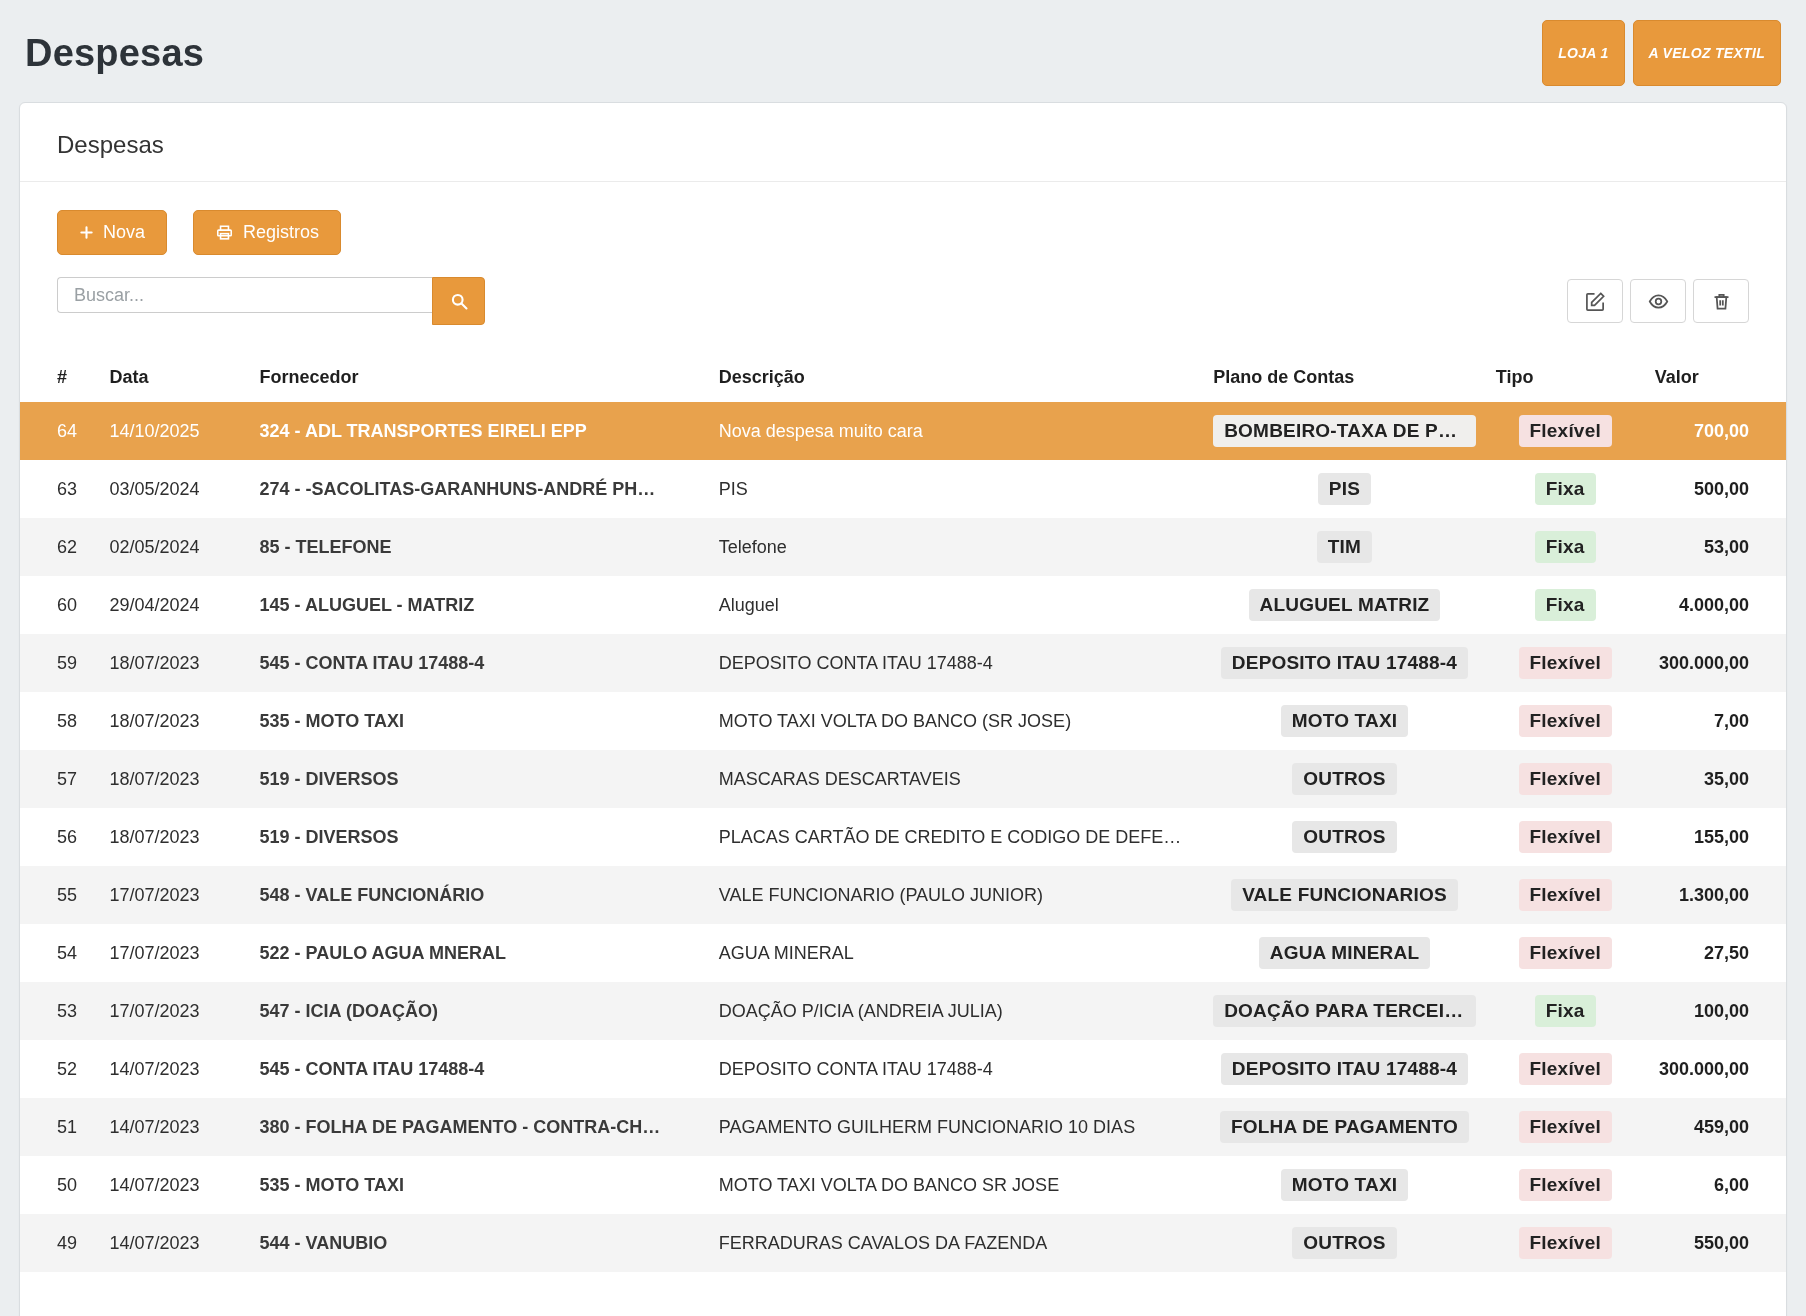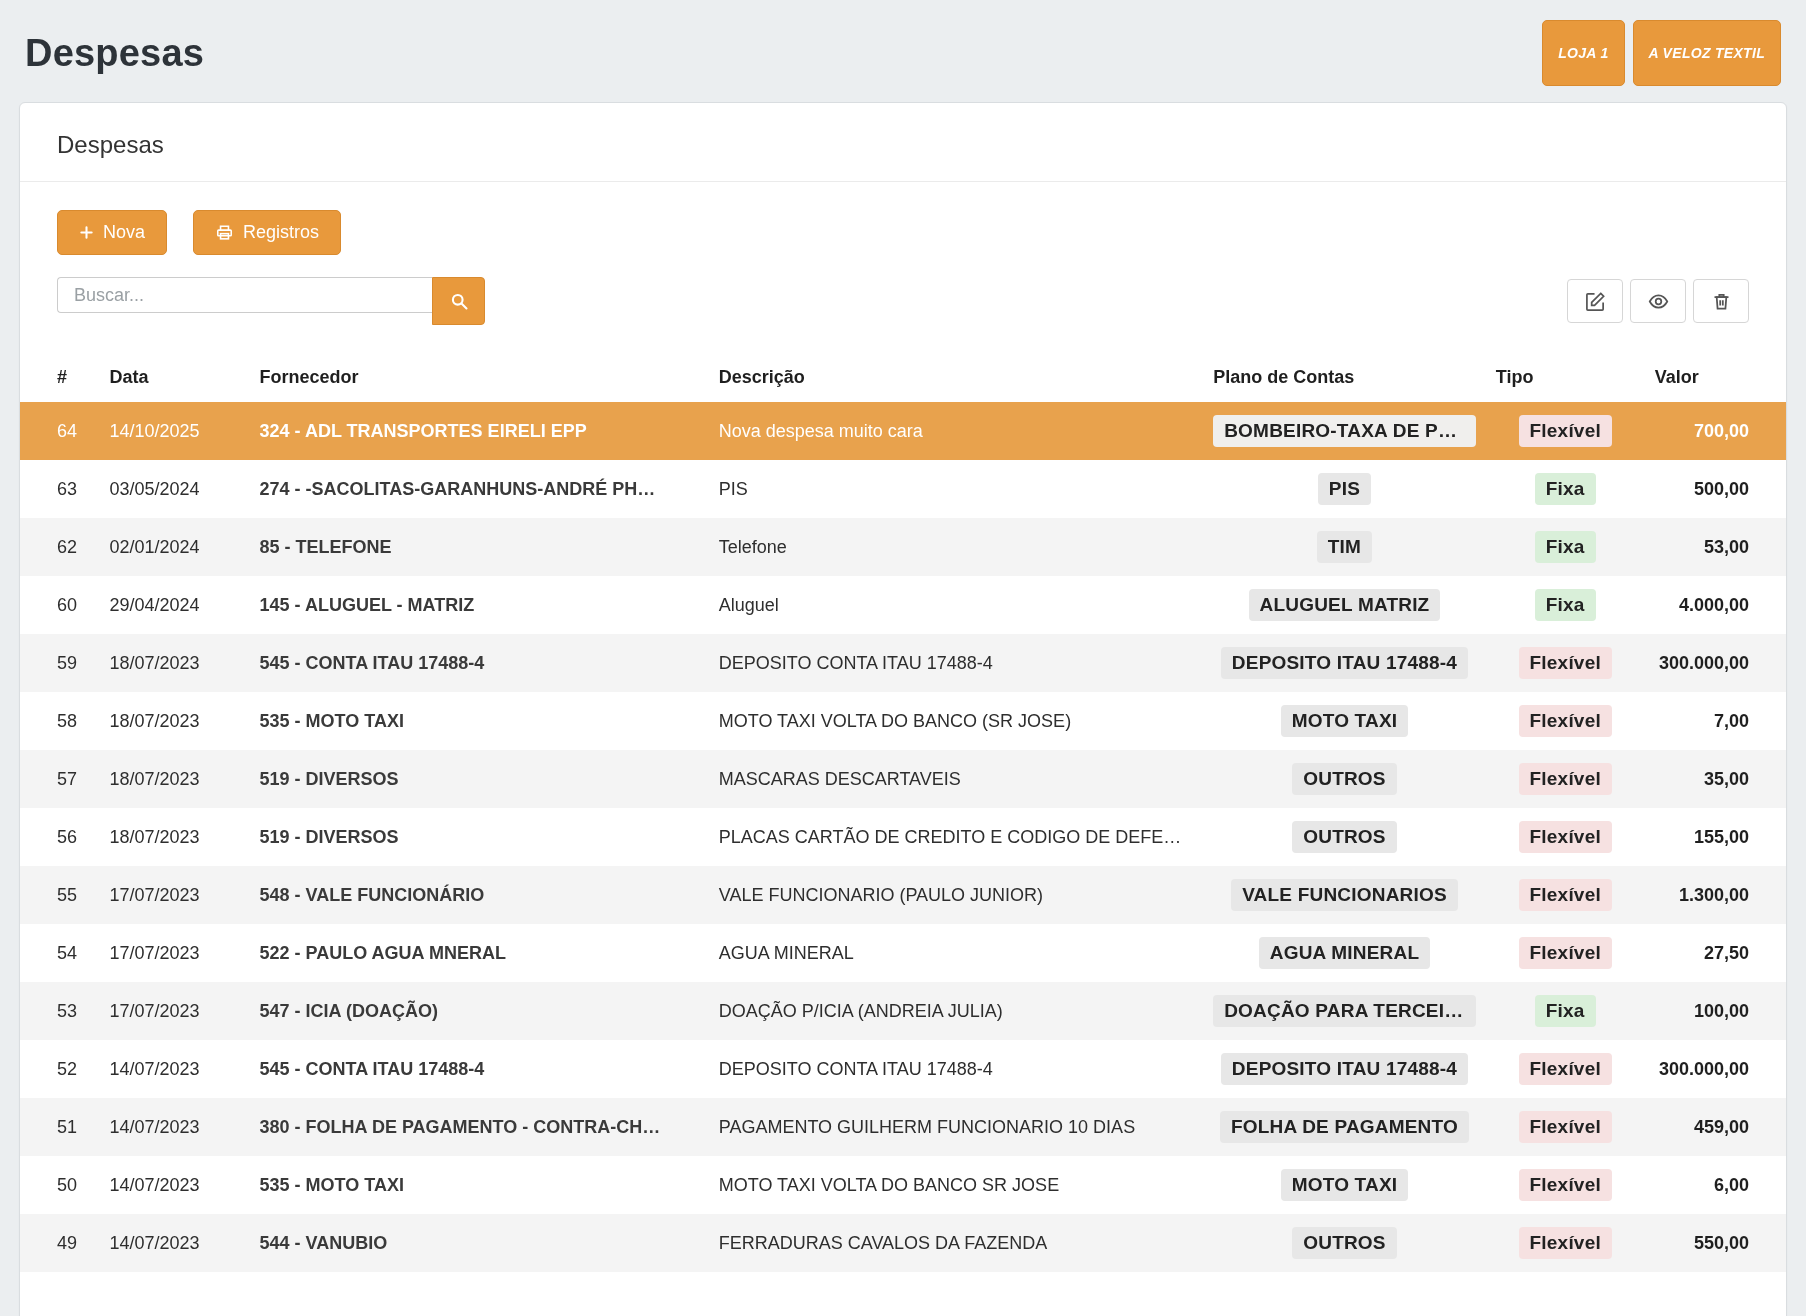--- a/index.html
+++ b/index.html
@@ -248,21 +248,21 @@
             <td class="col-num">63</td>
             <td class="col-data">03/05/2024</td>
             <td class="col-fornecedor">274 - -SACOLITAS-GARANHUNS-ANDRÉ PH…</td>
             <td class="col-descricao">PIS</td>
             <td class="col-plano"><span class="badge badge-plan">PIS</span></td>
             <td class="col-tipo"><span class="badge badge-fixa">Fixa</span></td>
             <td class="col-valor">500,00</td>
           </tr>
           <tr>
             <td class="col-num">62</td>
-            <td class="col-data">02/01/2024</td>
+            <td class="col-data">02/05/2024</td>
             <td class="col-fornecedor">85 - TELEFONE</td>
             <td class="col-descricao">Telefone</td>
             <td class="col-plano"><span class="badge badge-plan">TIM</span></td>
             <td class="col-tipo"><span class="badge badge-fixa">Fixa</span></td>
             <td class="col-valor">53,00</td>
           </tr>
           <tr>
             <td class="col-num">60</td>
             <td class="col-data">29/04/2024</td>
             <td class="col-fornecedor">145 - ALUGUEL - MATRIZ</td>

